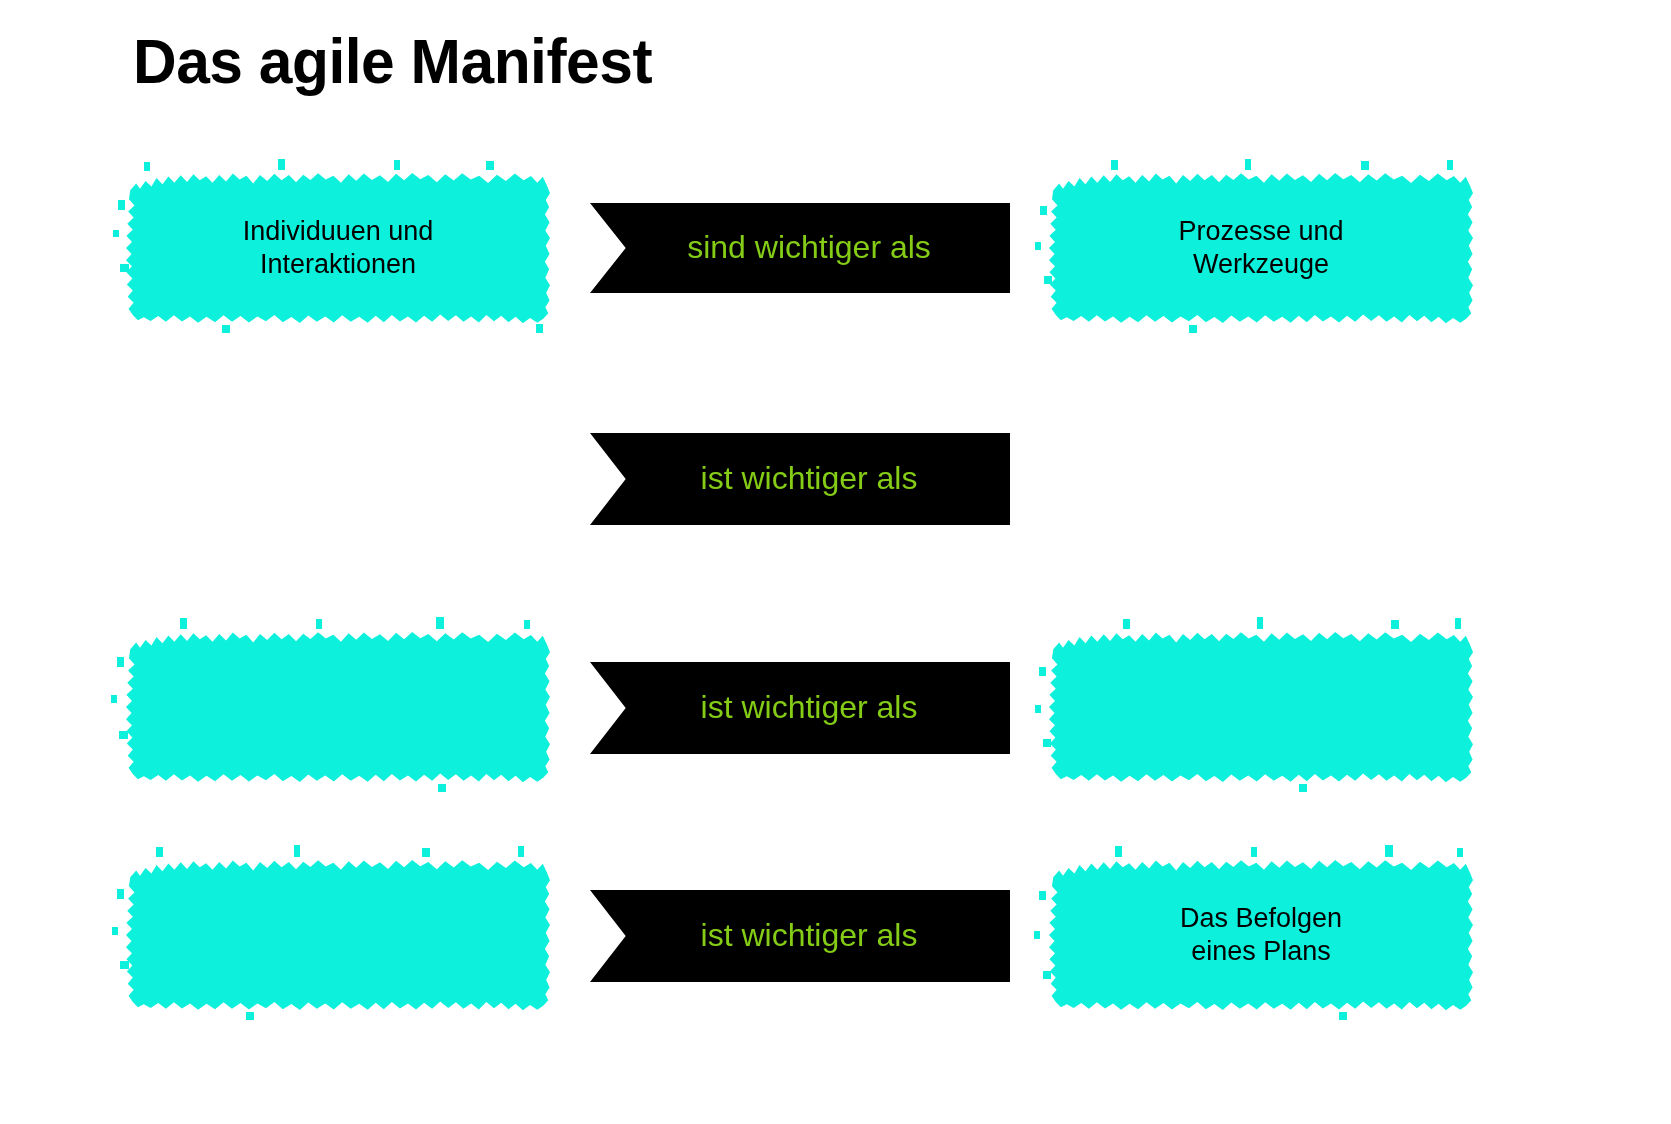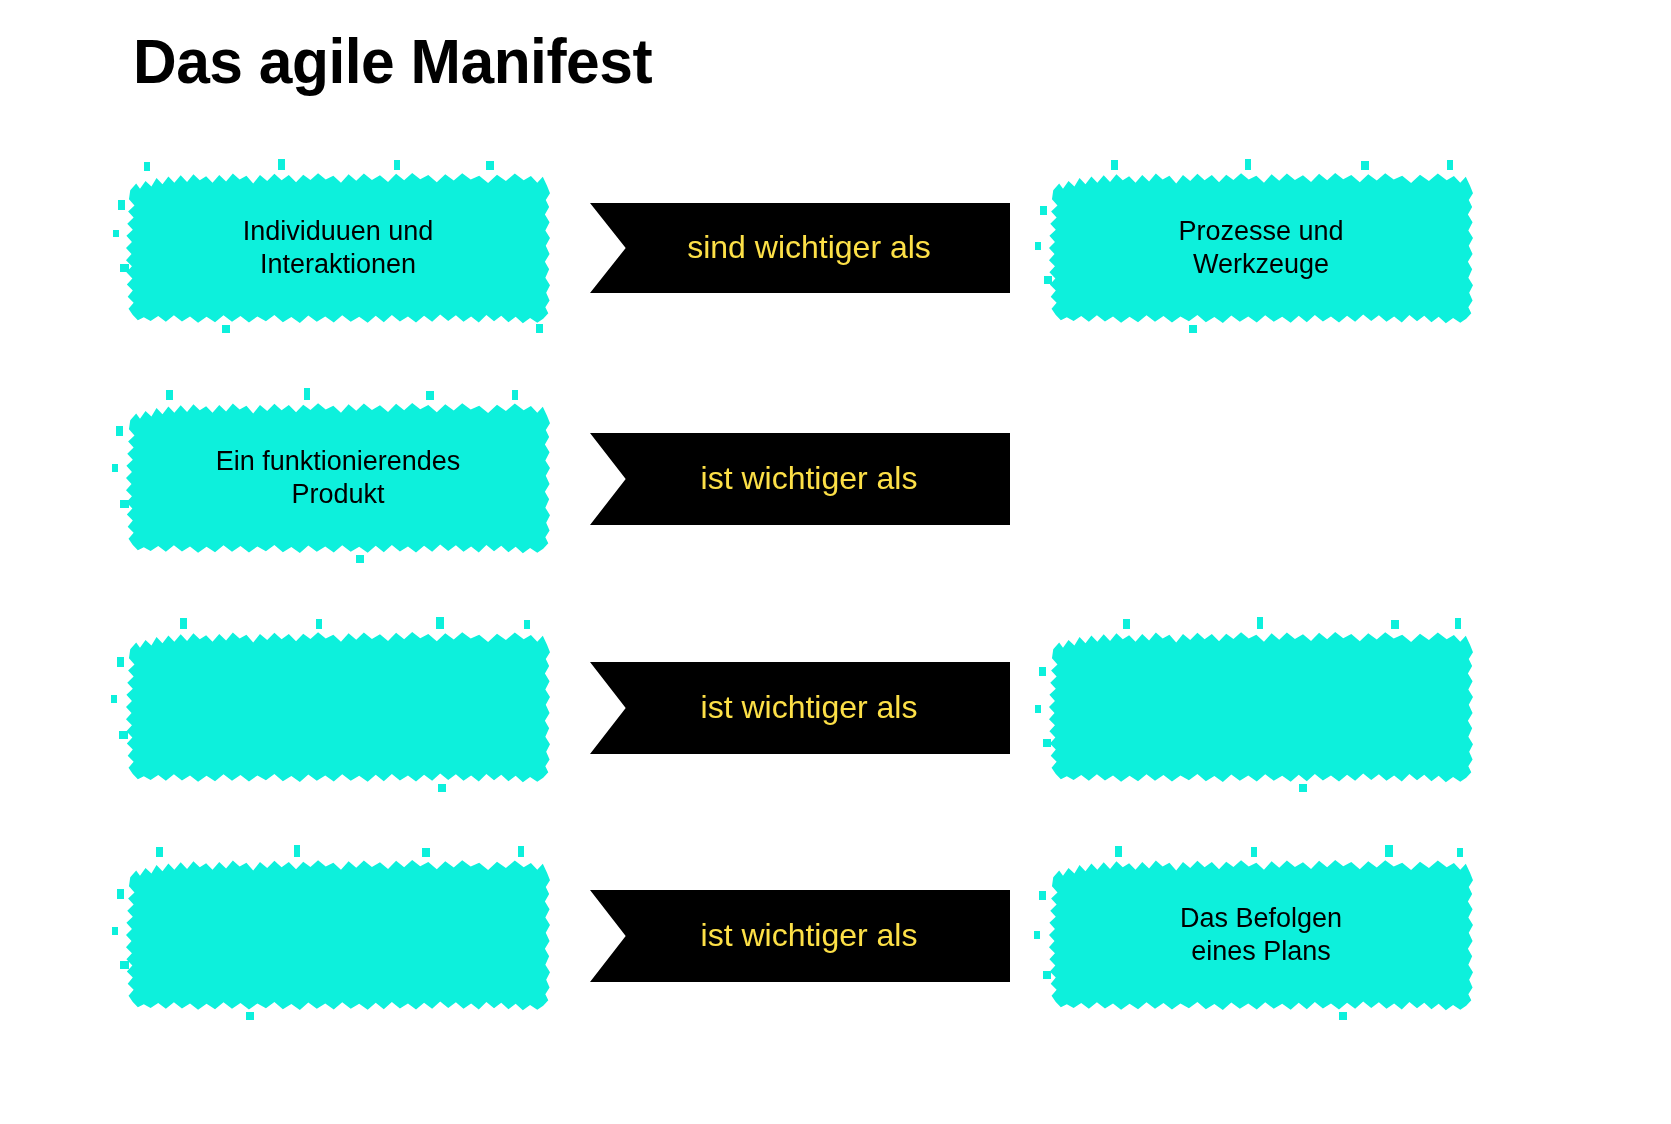--- a/index.html
+++ b/index.html
@@ -130,21 +130,21 @@
     height: 90px;
     background: #000000;
     clip-path: polygon(0% 0%, 100% 0%, 100% 22%, 113% 50%, 100% 78%, 100% 100%, 0% 100%, 8.5% 50%);
     display: flex;
     align-items: center;
     justify-content: center;
   }
   .banner.tall { height: 92px; }
 
   .banner .label {
-    color: #fde047;
+    color: #84cc16;
     font-family: "Liberation Sans", sans-serif;
     font-size: 32px;
     line-height: 1.1;
     white-space: nowrap;
     padding-left: 18px;
   }
 </style>
 </head>
 <body>
 
@@ -181,33 +181,20 @@
       <span class="speck" style="left:196px; top:-13px; width:6px;  height:11px;"></span>
       <span class="speck" style="left:312px; top:-11px; width:8px;  height:9px;"></span>
       <span class="speck" style="left:398px; top:-12px; width:6px;  height:10px;"></span>
       <span class="speck" style="left:140px; top:153px; width:8px;  height:8px;"></span>
       <div class="label">Prozesse und
 Werkzeuge</div>
     </div>
   </div>
 
   <div class="row row-2">
-    <div class="chip chip-left">
-      <div class="paint"></div>
-      <span class="speck" style="left:-10px; top:24px;  width:7px;  height:10px;"></span>
-      <span class="speck" style="left:-14px; top:62px;  width:6px;  height:8px;"></span>
-      <span class="speck" style="left:-6px;  top:98px;  width:9px;  height:8px;"></span>
-      <span class="speck" style="left:40px;  top:-12px; width:7px;  height:10px;"></span>
-      <span class="speck" style="left:178px; top:-14px; width:6px;  height:12px;"></span>
-      <span class="speck" style="left:300px; top:-11px; width:8px;  height:9px;"></span>
-      <span class="speck" style="left:386px; top:-12px; width:6px;  height:10px;"></span>
-      <span class="speck" style="left:230px; top:153px; width:8px;  height:8px;"></span>
-      <div class="label">Ein funktionierendes
-Produkt</div>
-    </div>
 
     <div class="banner tall">
       <div class="label">ist wichtiger als</div>
     </div>
 
   </div>
 
   <div class="row row-3">
     <div class="chip chip-left">
       <div class="paint"></div>

